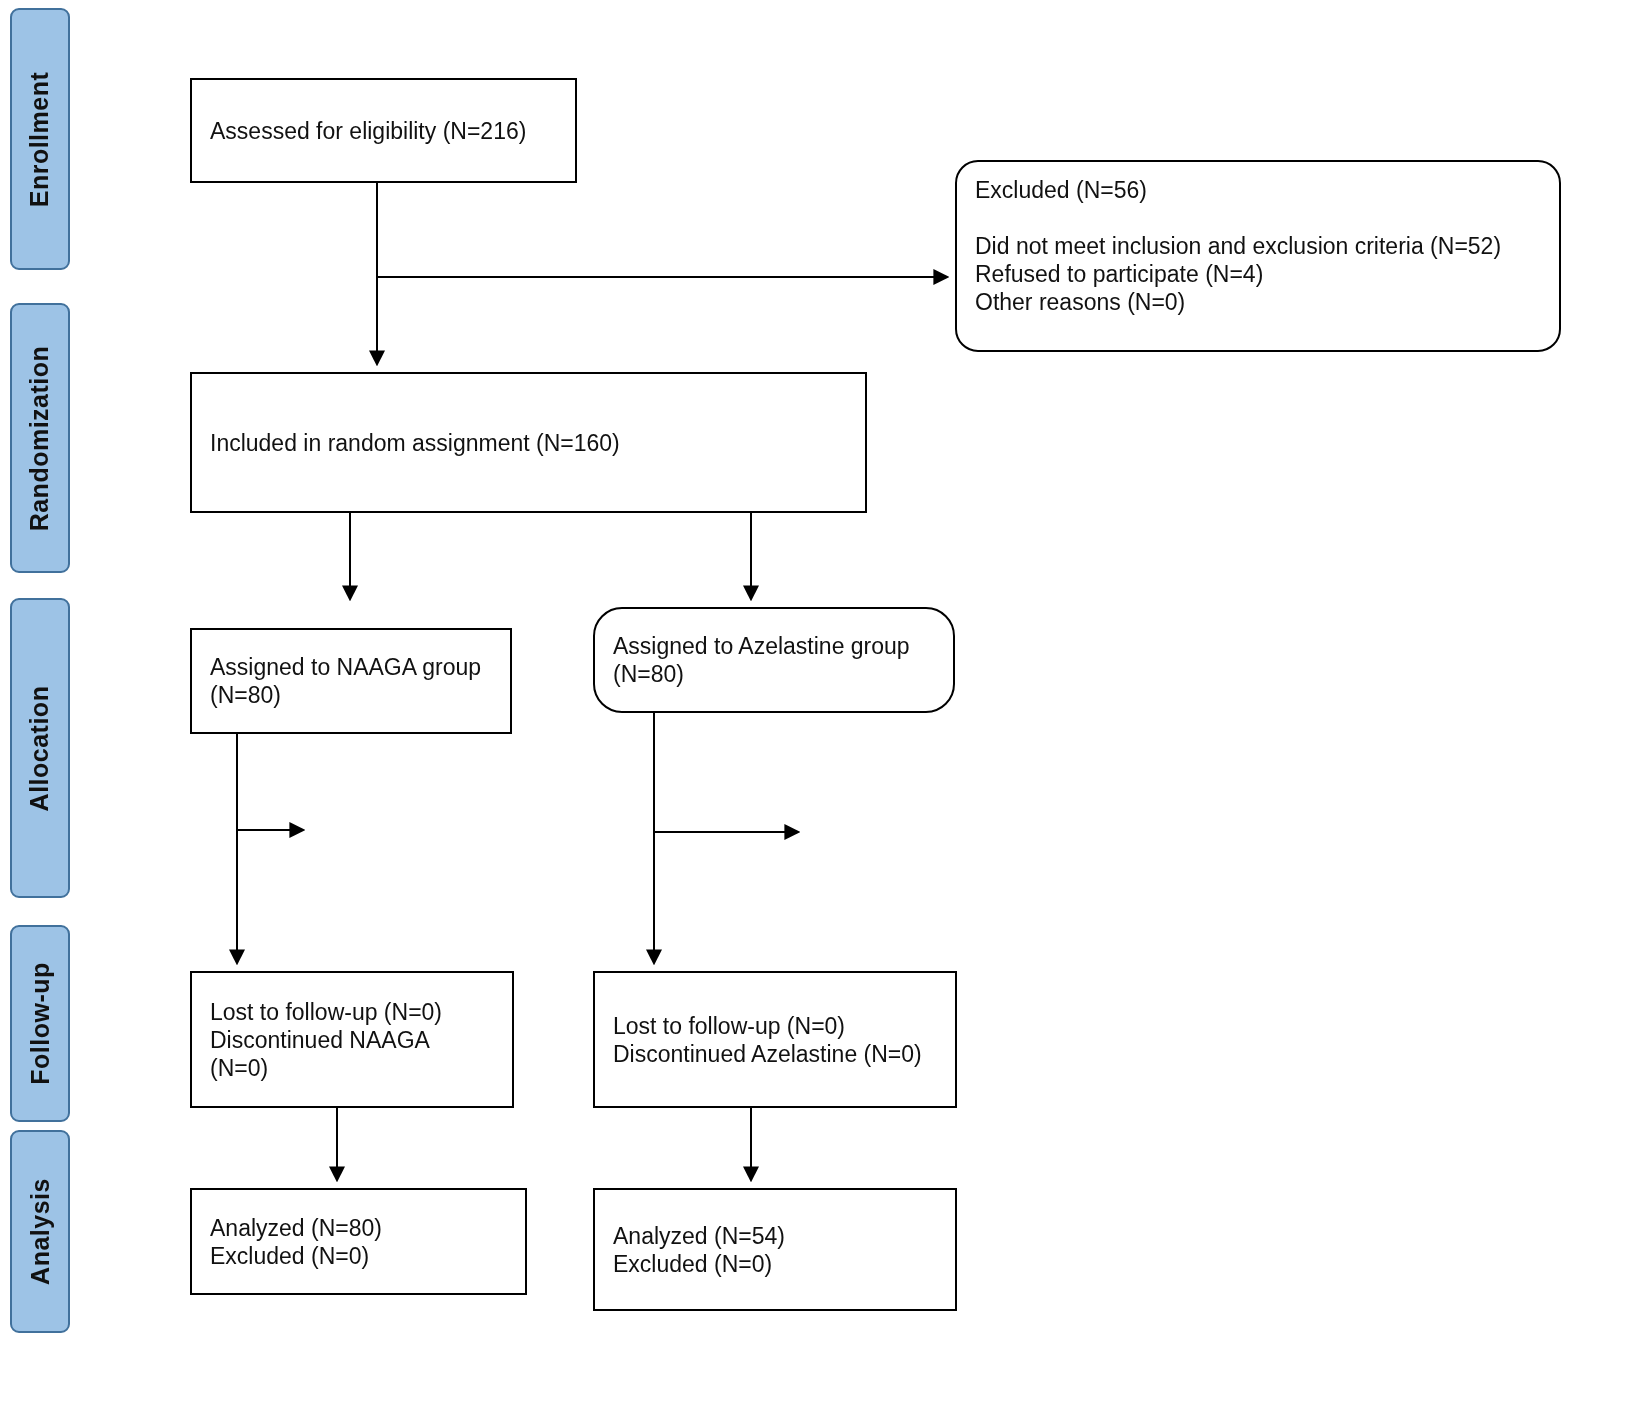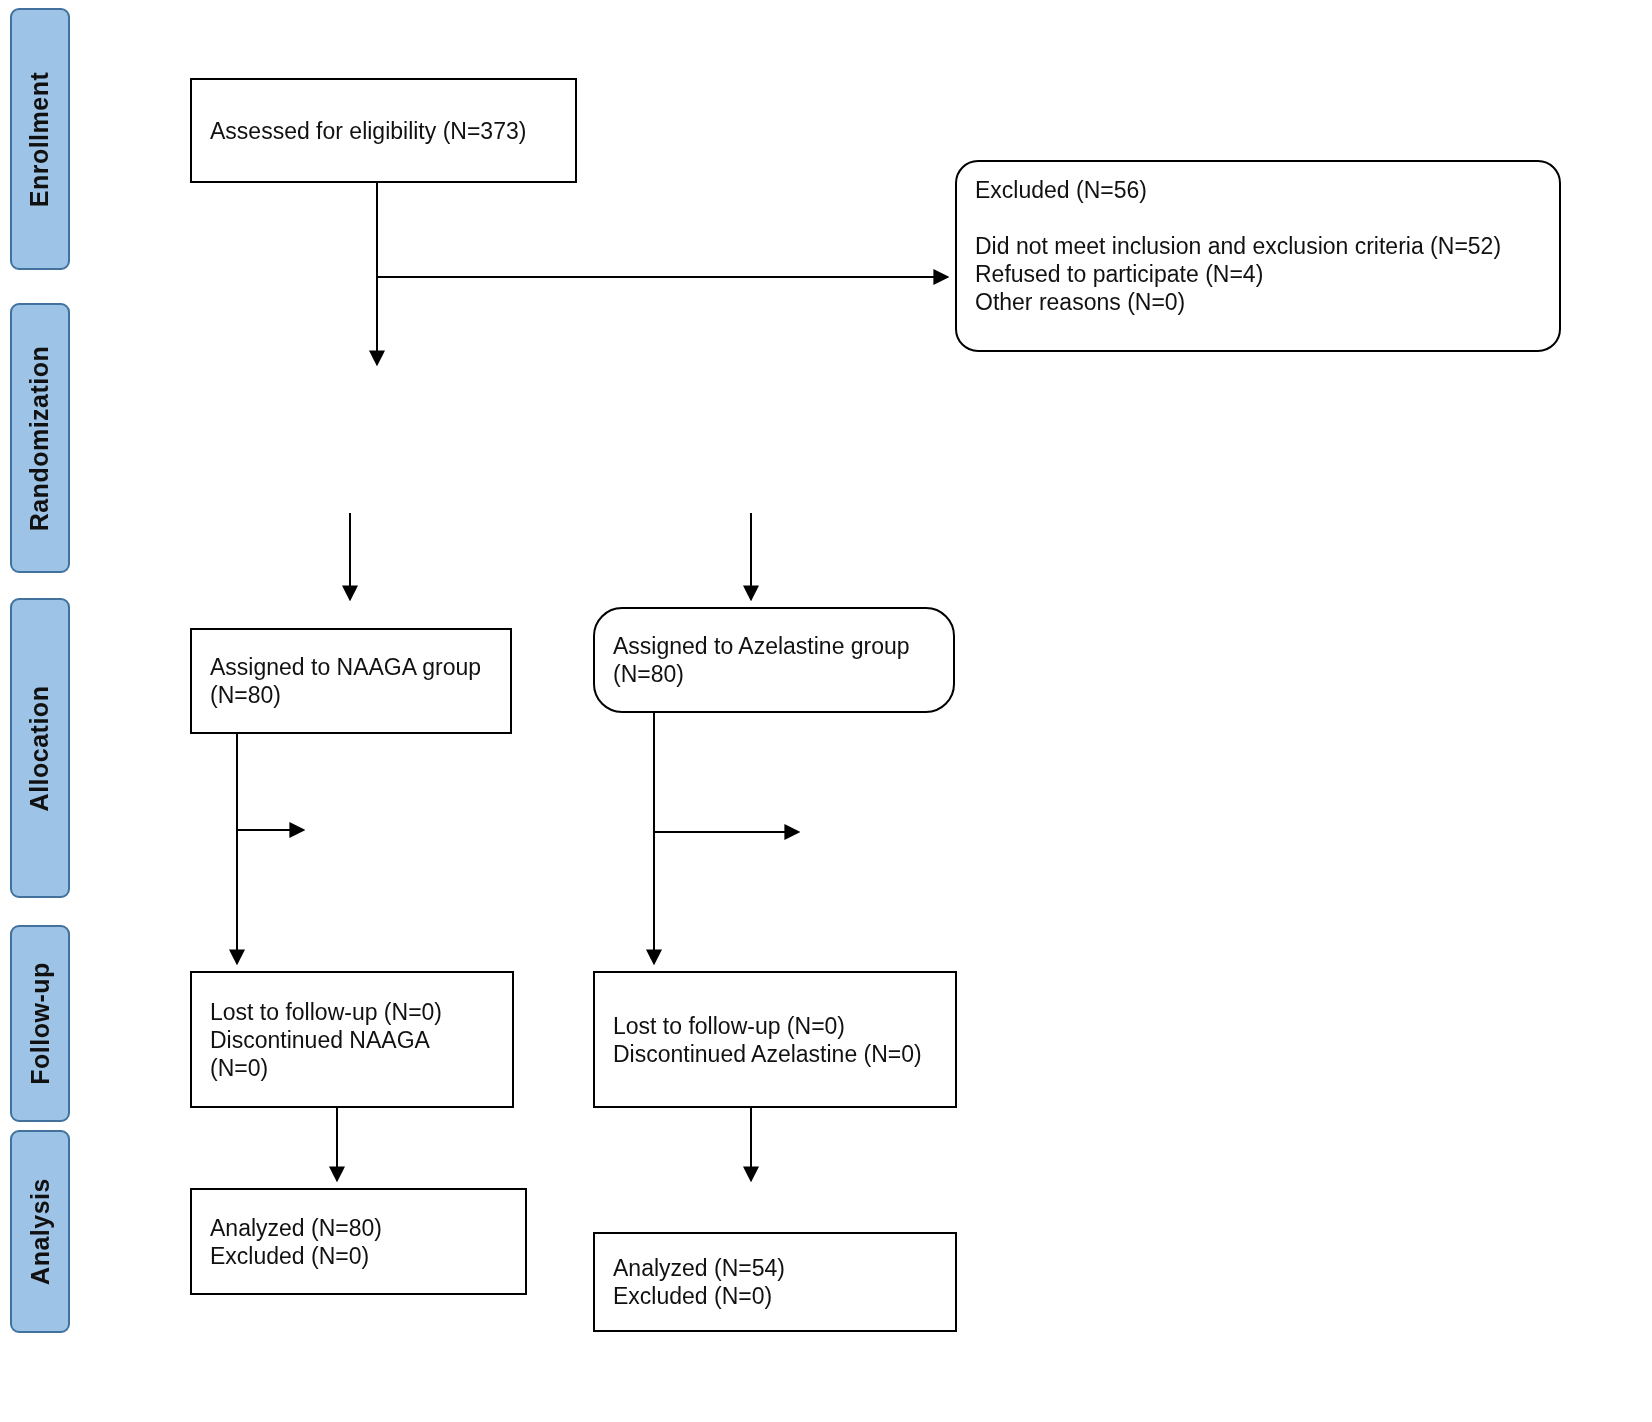--- a/index.html
+++ b/index.html
@@ -70,21 +70,21 @@
   #b-assessed   { left: 190px; top: 78px;   width: 387px; height: 105px; }
   #b-excluded   { left: 955px; top: 160px;  width: 606px; height: 192px; align-items: flex-start; padding-top: 14px; border-radius: 23px; }
   #b-included   { left: 190px; top: 372px;  width: 677px; height: 141px; }
   #b-naaga      { left: 190px; top: 607px;  width: 322px; height: 106px; margin-top: 21px; }
   #b-azelastine { left: 593px; top: 607px;  width: 362px; height: 106px; border-radius: 29px; }
   #b-notrecv-naaga { left: 311px; top: 778px; width: 203px; height: 108px; }
   #b-notrecv-azel  { left: 806px; top: 781px; width: 546px; height: 103px; }
   #b-follow-naaga  { left: 190px; top: 971px; width: 324px; height: 137px; }
   #b-follow-azel   { left: 593px; top: 971px; width: 364px; height: 137px; }
   #b-analyzed-naaga{ left: 190px; top: 1188px; width: 337px; height: 107px; }
-  #b-analyzed-azel { left: 593px; top: 1188px; width: 364px; height: 100px; margin-top: 44px; }
+  #b-analyzed-azel { left: 593px; top: 1188px; width: 364px; height: 123px; }
 </style>
 </head>
 <body>
 
 <div class="canvas">
 
   <svg class="connectors" viewBox="0 0 1652 1422" xmlns="http://www.w3.org/2000/svg">
     <defs>
       <marker id="arrow" viewBox="0 0 10 10" refX="8.5" refY="5" markerWidth="8" markerHeight="8" orient="auto-start-reverse">
         <path d="M0,0 L10,5 L0,10 z" fill="#000000"></path>
@@ -114,31 +114,34 @@
     <span class="stage-text">Allocation</span>
   </div>
   <div class="stage" id="s-followup">
     <span class="stage-text">Follow-up</span>
   </div>
   <div class="stage" id="s-analysis">
     <span class="stage-text">Analysis</span>
   </div>
 
   <div class="box" id="b-assessed">
-    <span class="box-text">Assessed for eligibility (N=373)</span>
+    <span class="box-text">Assessed for eligibility (N=216)</span>
   </div>
 
   <div class="box" id="b-excluded">
     <span class="box-text">Excluded (N=56)
 
 Did not meet inclusion and exclusion criteria (N=52)
 Refused to participate (N=4)
 Other reasons (N=0)</span>
   </div>
 
+  <div class="box" id="b-included">
+    <span class="box-text">Included in random assignment (N=160)</span>
+  </div>
 
   <div class="box" id="b-naaga">
     <span class="box-text">Assigned to NAAGA group
 (N=80)</span>
   </div>
 
   <div class="box" id="b-azelastine">
     <span class="box-text">Assigned to Azelastine group
 (N=80)</span>
   </div>

